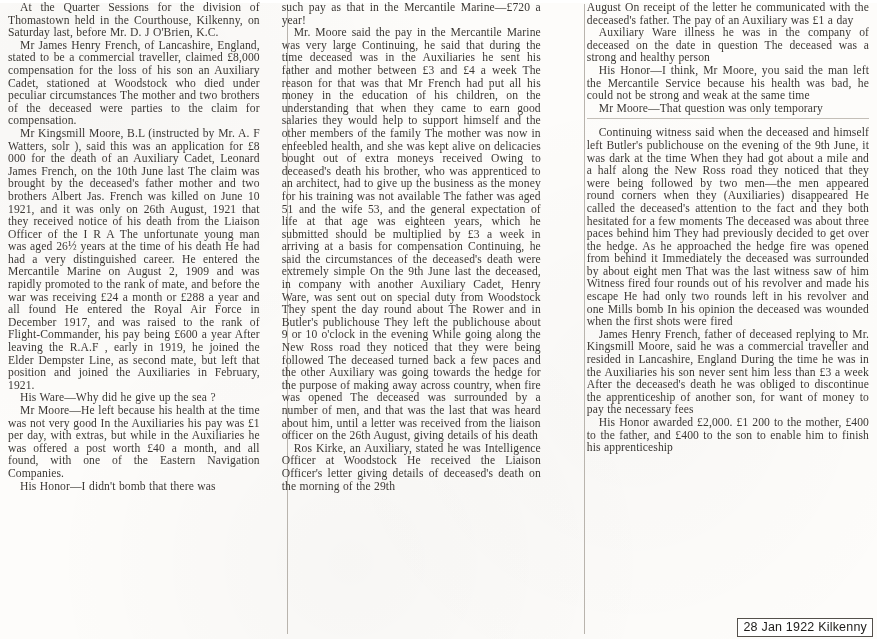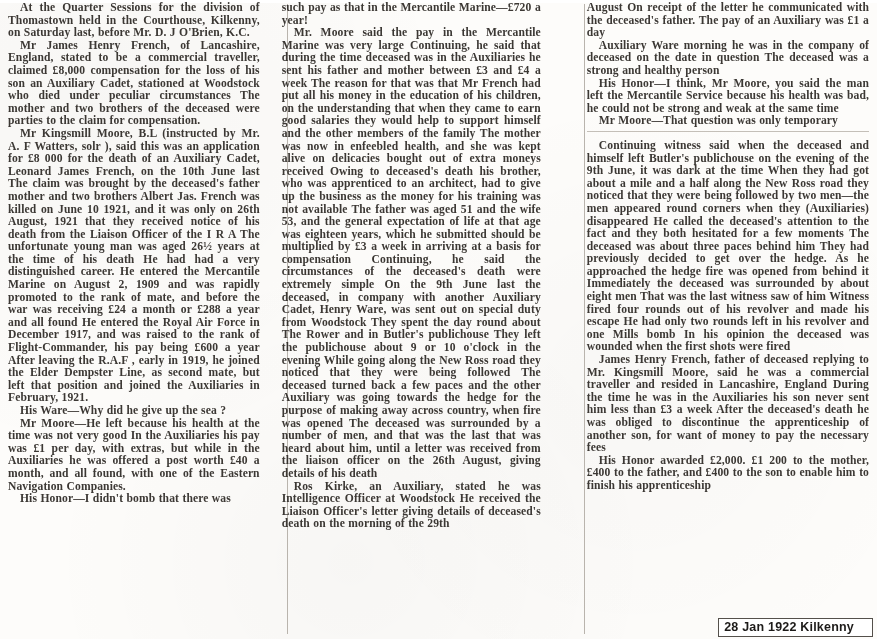--- a/index.html
+++ b/index.html
@@ -9,21 +9,20 @@
   }
   body {
     font-family: "Liberation Serif", serif;
   }
   .page {
     position: relative;
     width: 877px;
     height: 639px;
     background: #3b82f6;
     overflow: hidden;
-    font-weight: bold;
   }
   .scan {
     position: absolute;
     left: 0;
     top: 0;
     width: 877px;
     height: 639px;
     background: #fdfcfa;
     
     background-image:
@@ -87,21 +86,21 @@
     border-top: 1px solid #c4bfb8;
     margin: 3px 0 2px 0;
   }
   .caption-box {
     position: absolute;
     right: 4px;
     bottom: 2px;
     border: 1px solid #4a4views;
     border: 1px solid #54504b;
     background: #ffffff;
-    padding: 1px 18px 2px 5px;
+    padding: 1px 5px 2px 5px;
     font-family: "Liberation Sans", sans-serif;
     font-size: 12.5px;
     color: #1d1b19;
     letter-spacing: 0.2px;
     line-height: 14px;
   }
   .topclip {
     position: absolute;
     left: 0;
     top: 0;
@@ -132,21 +131,21 @@
     </div>
 
     <div class="col col2">
       <p>such pay as that in the Mercantile Marine—£720 a year!</p>
       <p class="indent">Mr. Moore said the pay in the Mercantile Marine was very large  Continuing, he said that during the time deceased was in the Auxiliaries he sent his father and mother between £3 and £4 a week  The reason for that was that Mr French had put all his money in the education of his children, on the understanding that when they came to earn good salaries they would help to support himself and the other members of the family  The mother was now in enfeebled health, and she was kept alive on delicacies bought out of extra moneys received  Owing to deceased's death his brother, who was apprenticed to an architect, had to give up the business as the money for his training was not available  The father was aged 51 and the wife 53, and the general expectation of life at that age was eighteen years, which he submitted should be multiplied by £3 a week in arriving at a basis for compensation  Continuing, he said the circumstances of the deceased's death were extremely simple  On the 9th June last the deceased, in company with another Auxiliary Cadet, Henry Ware, was sent out on special duty from Woodstock  They spent the day round about The Rower and in Butler's publichouse  They left the publichouse about 9 or 10 o'clock in the evening  While going along the New Ross road they noticed that they were being followed  The deceased turned back a few paces and the other Auxiliary was going towards the hedge for the purpose of making away across country, when fire was opened  The deceased was surrounded by a number of men, and that was the last that was heard about him, until a letter was received from the liaison officer on the 26th August, giving details of his death</p>
       <p class="indent">Ros Kirke, an Auxiliary, stated he was Intelligence Officer at Woodstock  He received the Liaison Officer's letter giving details of deceased's death on the morning of the 29th</p>
     </div>
 
     <div class="col col3">
       <p>August  On receipt of the letter he communicated with the deceased's father.  The pay of an Auxiliary was £1 a day</p>
-      <p class="indent">Auxiliary Ware morning he was in the company of deceased on the date in question  The deceased was a strong and healthy person</p>
+      <p class="indent">Auxiliary Ware illness he was in the company of deceased on the date in question  The deceased was a strong and healthy person</p>
       <p class="indent">His Honor—I  think,  Mr  Moore, you said the man left the Mercantile Service because his health was bad, he could not be strong and weak at the same time</p>
       <p class="indent">Mr Moore—That question was only temporary</p>
       <div class="hr-break"></div>
       <p class="indent">Continuing  witness said when the deceased and himself left Butler's publichouse on the evening of the 9th June, it was dark at the time  When they had got about a mile and a half along the New Ross road they noticed that they were being followed by two men—the men appeared round corners when they (Auxiliaries) disappeared  He called the deceased's attention to the fact  and they both hesitated for a few moments  The deceased was about three paces behind him  They had previously decided to get over the hedge.  As he approached the hedge fire was opened from behind it  Immediately the deceased was surrounded by about eight men   That was the last witness saw of him   Witness fired four rounds out of his revolver and made his escape  He had only two rounds left in his revolver  and one Mills bomb  In his opinion the deceased was wounded when the first shots were fired</p>
       <p class="indent">James Henry French, father of deceased replying to Mr. Kingsmill Moore, said he was a commercial traveller and resided in Lancashire, England  During the time he was in the Auxiliaries his son never sent him less than £3 a week  After the deceased's death he was obliged to discontinue the apprenticeship of another son, for want of money to pay the necessary fees</p>
       <p class="indent">His Honor awarded £2,000. £1 200 to the mother, £400 to the father, and £400 to the son to enable him to finish his apprenticeship</p>
     </div>
 
   </div>
 

